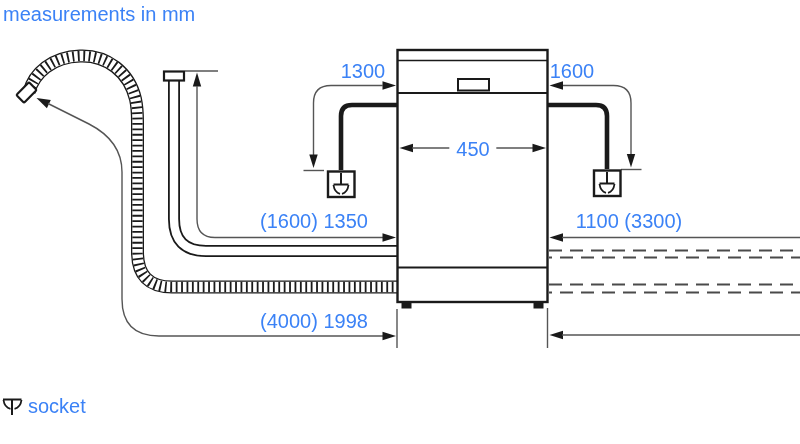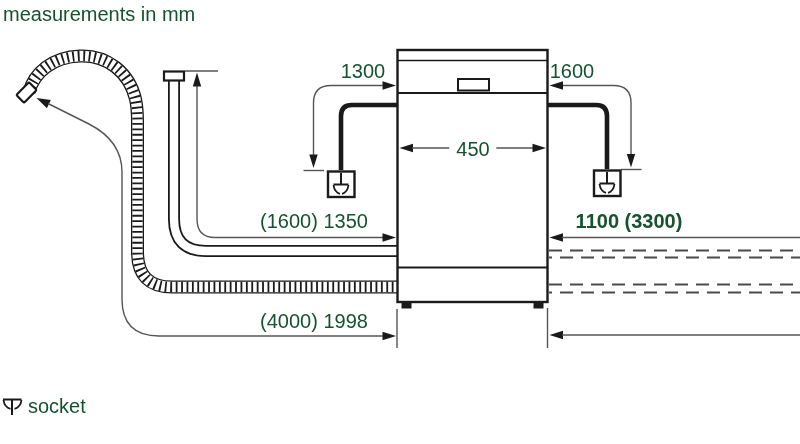--- a/index.html
+++ b/index.html
@@ -2,21 +2,21 @@
 <html><head>
 <meta charset="utf-8">
 <style>
   html,body{margin:0;padding:0;background:#fff;}
   #stage{
     position:relative;width:800px;height:444px;background:#ffffff;overflow:hidden;
     font-family:"Liberation Sans",sans-serif;color:#1a1a1a;
   }
   #stage svg{position:absolute;left:0;top:0;}
   .lbl{
-    position:absolute;font-size:20px;line-height:1;white-space:nowrap;color:#14532d;
+    position:absolute;font-size:20px;line-height:1;white-space:nowrap;color:#3b82f6;
   }
   .lbl.center{transform:translateX(-50%);}
   .lbl.onLine{transform:translate(-50%,-50%);background:#ffffff;padding:0 7px;text-align:center;}
 </style>
 </head>
 <body>
 
 <div id="stage">
 
   <svg width="800" height="444" viewBox="0 0 800 444">
@@ -131,17 +131,17 @@
     </g>
   </svg>
 
   <div class="lbl" style="left:3px;top:4px;">measurements in mm</div>
 
   <div class="lbl center" style="left:363px;top:61px;">1300</div>
   <div class="lbl center" style="left:572px;top:61px;">1600</div>
   <div class="lbl onLine" style="left:473px;top:149px;">450</div>
 
   <div class="lbl center" style="left:314px;top:211px;">(1600) 1350</div>
-  <div class="lbl center" style="left:629px;top:211px;font-weight:bold;">1100 (3300)</div>
+  <div class="lbl center" style="left:629px;top:211px;">1100 (3300)</div>
   <div class="lbl center" style="left:314px;top:311px;">(4000) 1998</div>
 
   <div class="lbl" style="left:28px;top:396px;">socket</div>
 </div>
 
 </body></html>

